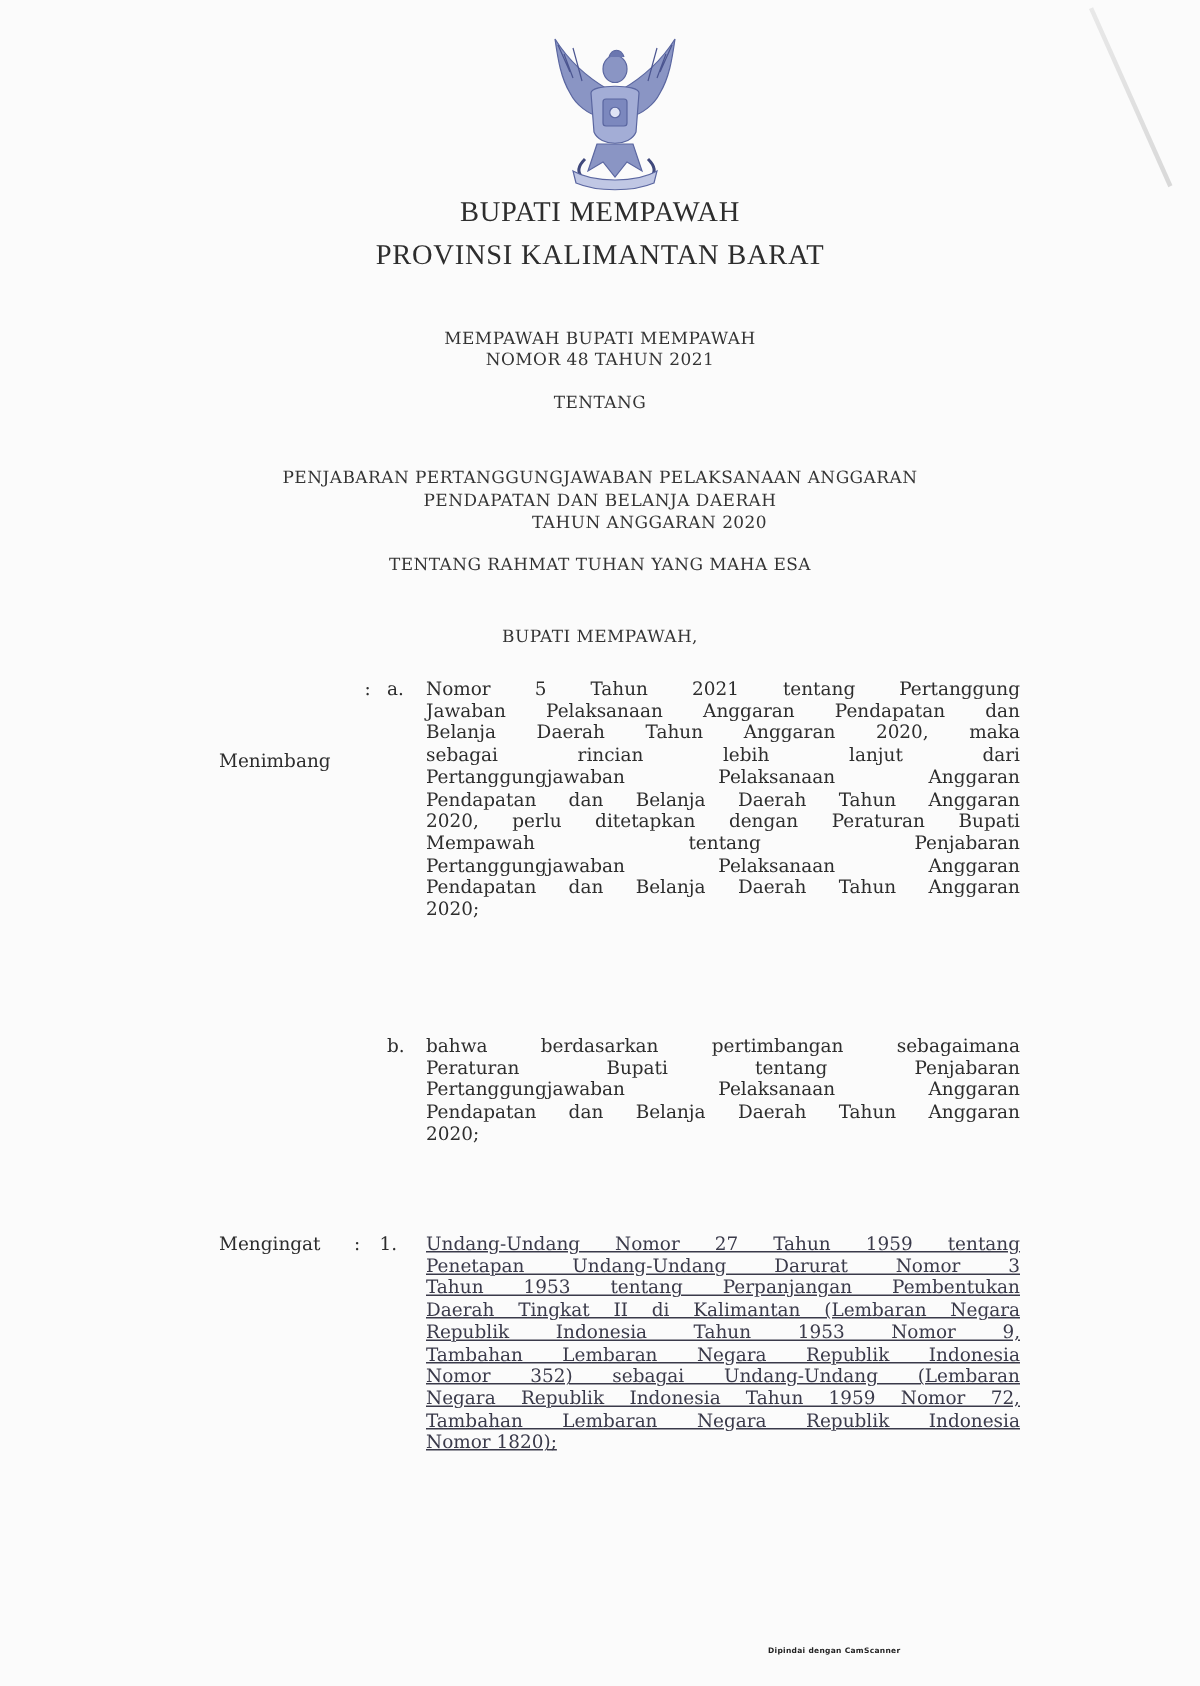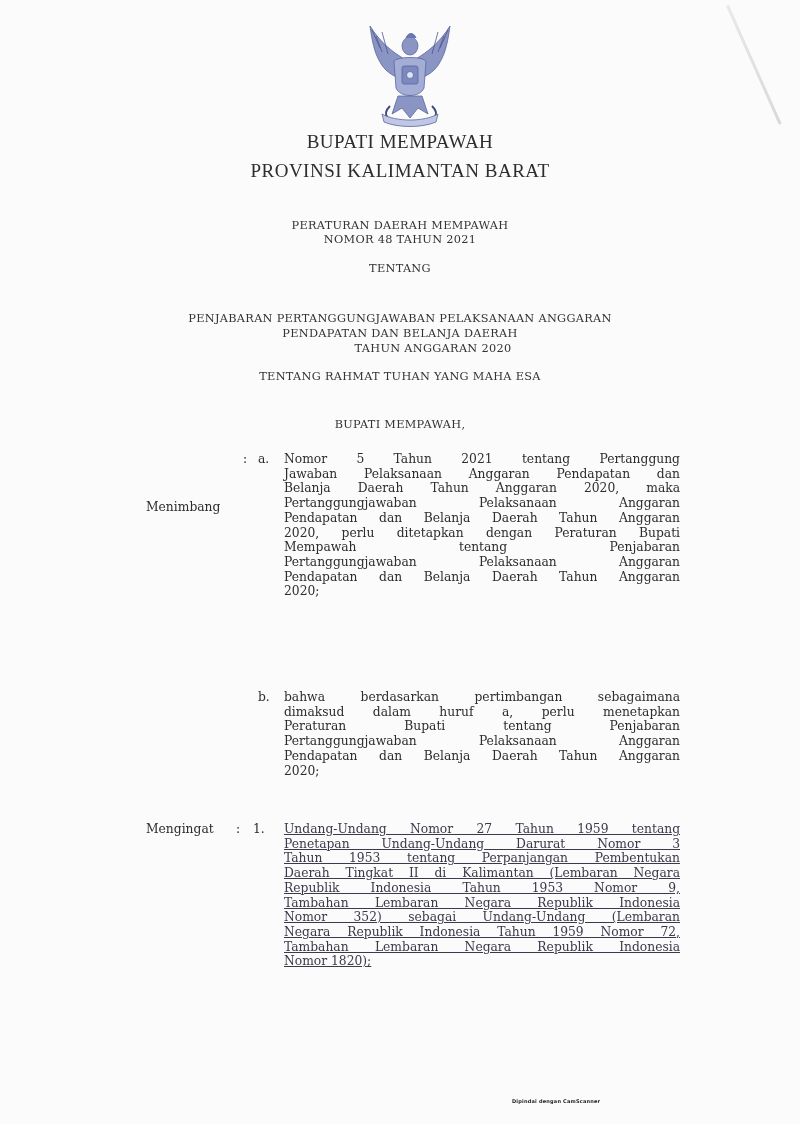--- a/index.html
+++ b/index.html
@@ -51,52 +51,52 @@
       <path d="M28 84 C24 88 22 92 26 96 M70 84 C74 88 76 92 72 96" fill="none" stroke="#40497c" stroke-width="2"></path>
 
       <path d="M20 92 C34 100 62 100 76 92 L74 100 C60 106 36 106 22 100 Z" fill="#c0c7e4"></path>
     </g>
   </svg>
 </div>
 
 <div class="center h-big" style="top:131px;">BUPATI MEMPAWAH</div>
 <div class="center h-big" style="top:160px;">PROVINSI KALIMANTAN BARAT</div>
 
-<div class="center h-small" style="top:219px;">PERATURAN DAERAH MEMPAWAH</div>
+<div class="center h-small" style="top:219px;">MEMPAWAH BUPATI MEMPAWAH</div>
 <div class="center h-small" style="top:233px;">NOMOR 48 TAHUN 2021</div>
 <div class="center h-small" style="top:262px;">TENTANG</div>
 
 <div class="center h-small" style="top:312px;">PENJABARAN PERTANGGUNGJAWABAN PELAKSANAAN ANGGARAN</div>
 <div class="center h-small" style="top:327px;">PENDAPATAN DAN BELANJA DAERAH</div>
 <div class="center h-small" style="top:342px;margin-left:33px;">TAHUN ANGGARAN  2020</div>
 <div class="center h-small" style="top:370px;">TENTANG RAHMAT TUHAN YANG MAHA ESA</div>
 <div class="center h-small" style="top:418px;">BUPATI MEMPAWAH,</div>
 
 <div class="body-text">
   <div class="label" style="left:146px; top:452px;margin-top:48px;">Menimbang</div>
   <div class="label" style="left:243px; top:452px;">:</div>
 
   <div class="label" style="left:258px; top:452px;">a.</div>
   <div class="item-text" style="left:284px; top:452px;">
     <span class="line">Nomor 5 Tahun 2021 tentang Pertanggung</span>
     <span class="line">Jawaban Pelaksanaan Anggaran Pendapatan dan</span>
     <span class="line">Belanja Daerah Tahun Anggaran 2020, maka</span>
+    <span class="line">sebagai rincian lebih lanjut dari</span>
     <span class="line">Pertanggungjawaban Pelaksanaan Anggaran</span>
     <span class="line">Pendapatan dan Belanja Daerah Tahun Anggaran</span>
     <span class="line">2020, perlu ditetapkan dengan Peraturan Bupati</span>
     <span class="line">Mempawah tentang Penjabaran</span>
     <span class="line">Pertanggungjawaban Pelaksanaan Anggaran</span>
     <span class="line">Pendapatan dan Belanja Daerah Tahun Anggaran</span>
     <span class="line last">2020;</span>
   </div>
 
   <div class="label" style="left:258px; top:690px;">b.</div>
   <div class="item-text" style="left:284px; top:690px;">
     <span class="line">bahwa berdasarkan pertimbangan sebagaimana</span>
-    <span class="line">dimaksud dalam huruf a, perlu menetapkan</span>
     <span class="line">Peraturan Bupati tentang Penjabaran</span>
     <span class="line">Pertanggungjawaban Pelaksanaan Anggaran</span>
     <span class="line">Pendapatan dan Belanja Daerah Tahun Anggaran</span>
     <span class="line last">2020;</span>
   </div>
 
   <div class="label" style="left:146px; top:822px;">Mengingat</div>
   <div class="label" style="left:236px; top:822px;">:</div>
 
   <div class="label" style="left:253px; top:822px;">1.</div>

